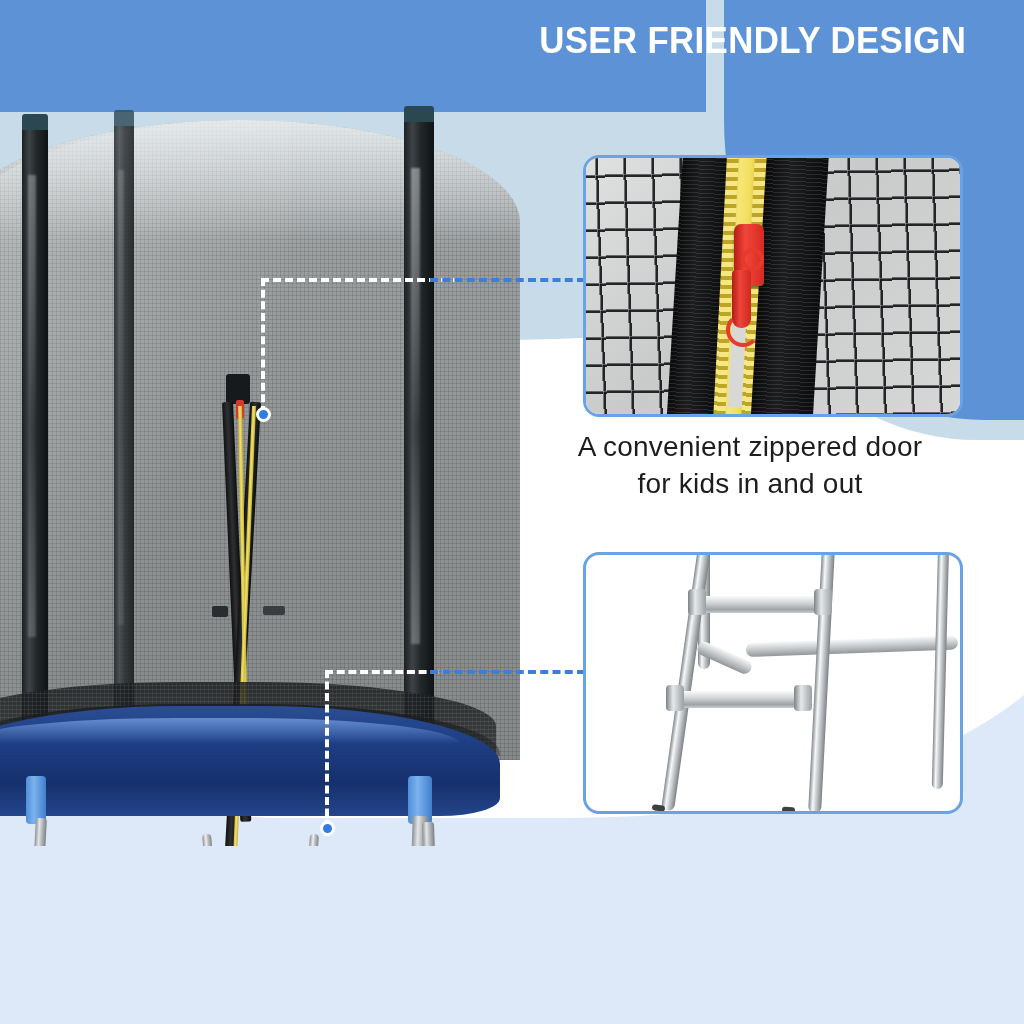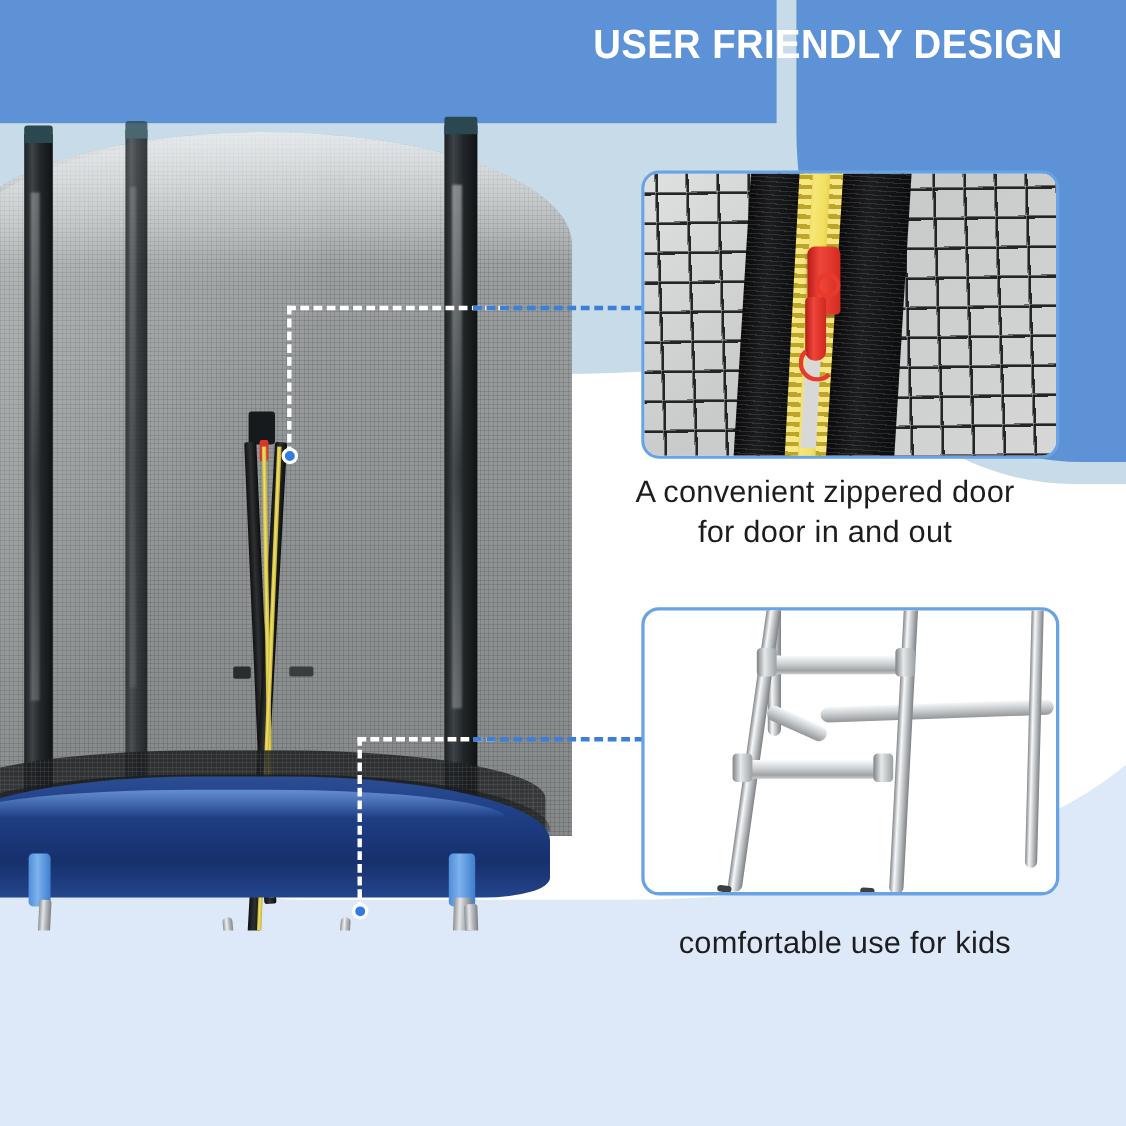--- a/index.html
+++ b/index.html
@@ -337,21 +337,21 @@
     <div class="zip-web" style="left:182px;width:62px;transform:rotate(3.5deg);transform-origin:top center;"></div>
 
     <div class="zip-slider" style="left:148px;top:66px;"></div>
     <div class="zip-ring" style="left:155px;top:90px;"></div>
     <div class="zip-tab" style="left:146px;top:112px;"></div>
     <div class="zip-loop" style="left:140px;top:155px;"></div>
   </div>
 
   <div class="caption" style="left:495px;top:428px;width:510px;">
     <span>A convenient zippered door</span>
-    <span>for door in and out</span>
+    <span>for kids in and out</span>
   </div>
 
   <div class="card" style="left:583px;top:552px;width:374px;height:256px;">
 
     <div class="lc-rail" style="left:112px;top:-6px;height:120px;width:12px;"></div>
     <div class="lc-bar" style="left:112px;top:84px;width:58px;transform:rotate(24deg);transform-origin:left center;"></div>
 
     <div class="lc-bar" style="left:160px;top:88px;width:212px;transform:rotate(-2deg);transform-origin:left center;"></div>
 
     <div class="lc-rail" style="left:352px;top:-6px;height:240px;width:11px;transform:rotate(1.5deg);transform-origin:top center;"></div>
@@ -365,16 +365,15 @@
 
     <div class="lc-rung" style="left:86px;top:136px;width:130px;"></div>
     <div class="lc-joint" style="left:80px;top:130px;"></div>
     <div class="lc-joint" style="left:208px;top:130px;"></div>
 
     <div class="lc-cap" style="left:66px;top:250px;transform:rotate(8deg);"></div>
     <div class="lc-cap" style="left:196px;top:252px;transform:rotate(3deg);"></div>
   </div>
 
   <div class="caption" style="left:513px;top:838px;width:510px;">
-    <span>comfortable use for kids</span>
   </div>
 
 </div>
 
 </body></html>

